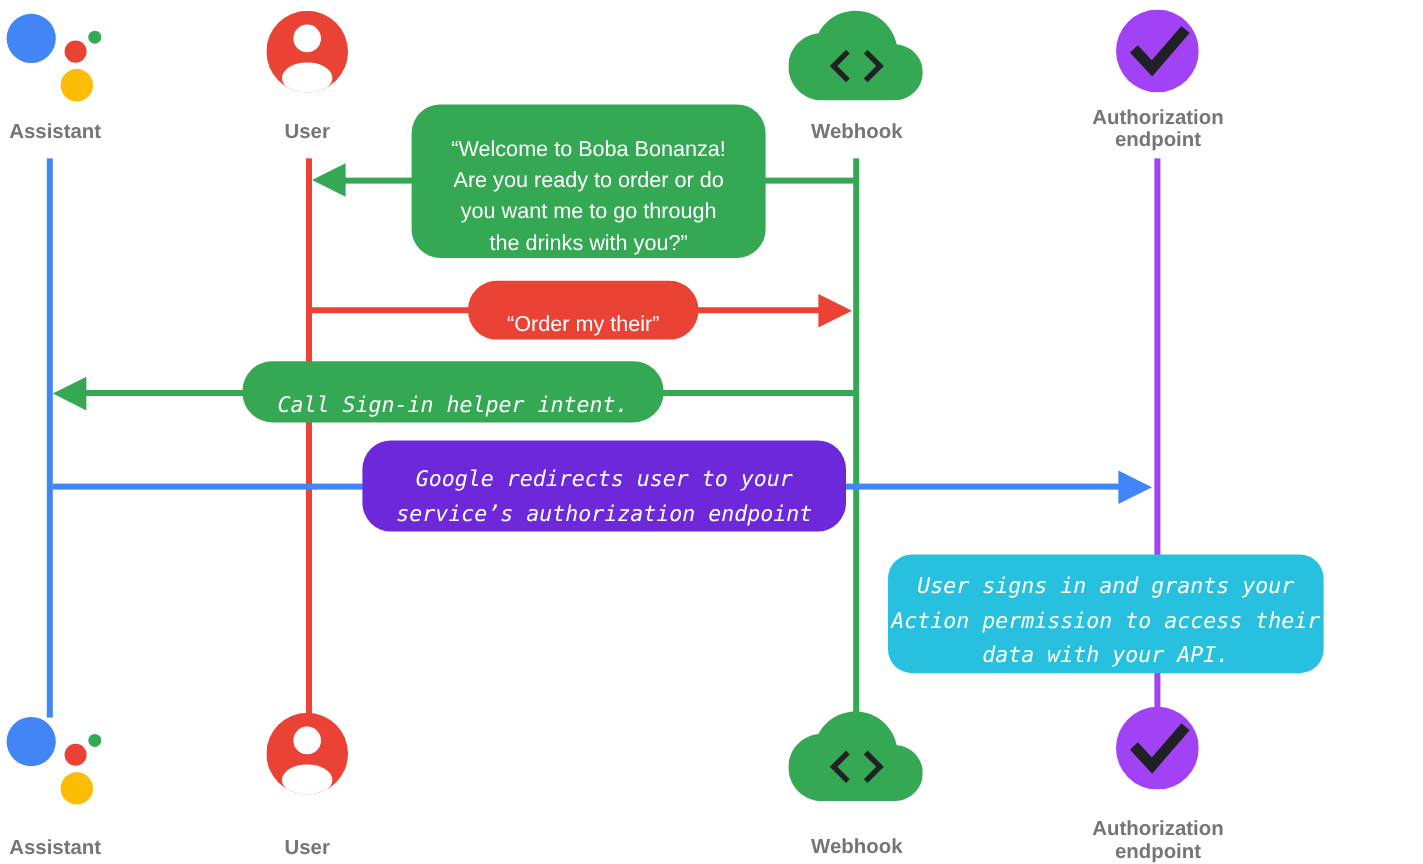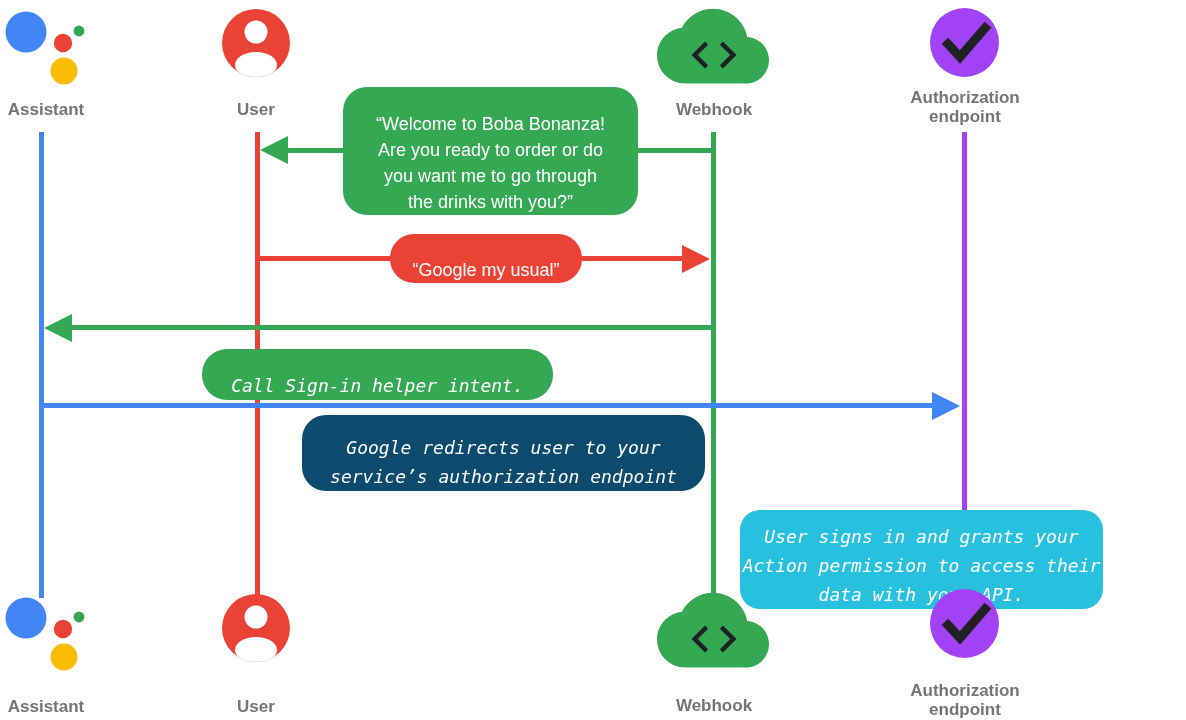--- a/index.html
+++ b/index.html
@@ -19,21 +19,21 @@
   .ahead{position:absolute;width:0;height:0;border-top:14px solid transparent;border-bottom:14px solid transparent;}
   .ahead.left-green{border-right:28px solid #34A853;}
   .ahead.right-red{border-left:28px solid #EA4335;}
   .ahead.right-blue{border-left:28px solid #4285F4;}
   
   .bubble{
     position:absolute;display:flex;align-items:flex-end;justify-content:center;
     color:#fff;text-align:center;white-space:pre-line;box-sizing:border-box;
   }
   .speech{font-family:"Liberation Sans",sans-serif;font-size:18px;line-height:26px;}
-  .mono{font-family:"DejaVu Sans Mono","Liberation Mono",monospace;font-style:italic;font-size:18px;line-height:29px;margin-top:48px;}
+  .mono{font-family:"DejaVu Sans Mono","Liberation Mono",monospace;font-style:italic;font-size:18px;line-height:29px;}
   
   .actor-label{
     position:absolute;text-align:center;color:#757575;font-weight:700;
     font-size:17px;line-height:19px;white-space:pre-line;
   }
   .icon{position:absolute;}
 </style>
 </head>
 <body>
 
@@ -57,28 +57,28 @@
   <div class="ahead right-blue" style="left:932px;top:392px;"></div>
 
   <div class="bubble speech" style="left:343px;top:87px;width:295px;height:128px;background:#34A853;border-radius:24px;">
     <span>“Welcome to Boba Bonanza!
 Are you ready to order or do
 you want me to go through
 the drinks with you?”</span>
   </div>
 
   <div class="bubble speech" style="left:390px;top:234px;width:192px;height:49px;background:#EA4335;border-radius:24px;">
-    <span>“Google my usual”</span>
+    <span>“Order my their”</span>
   </div>
 
   <div class="bubble mono" style="left:202px;top:301px;width:351px;height:51px;background:#34A853;border-radius:25px;">
     <span>Call Sign-in helper intent.</span>
   </div>
 
-  <div class="bubble mono" style="left:302px;top:367px;width:403px;height:76px;background:#0c4a6e;border-radius:24px;">
+  <div class="bubble mono" style="left:302px;top:367px;width:403px;height:76px;background:#6d28d9;border-radius:24px;">
     <span>Google redirects user to your
 service’s authorization endpoint</span>
   </div>
 
   <div class="bubble mono" style="left:740px;top:462px;width:363px;height:99px;background:#27C0DE;border-radius:20px;">
     <span>User signs in and grants your
 Action permission to access their
 data with your API.</span>
   </div>
 

